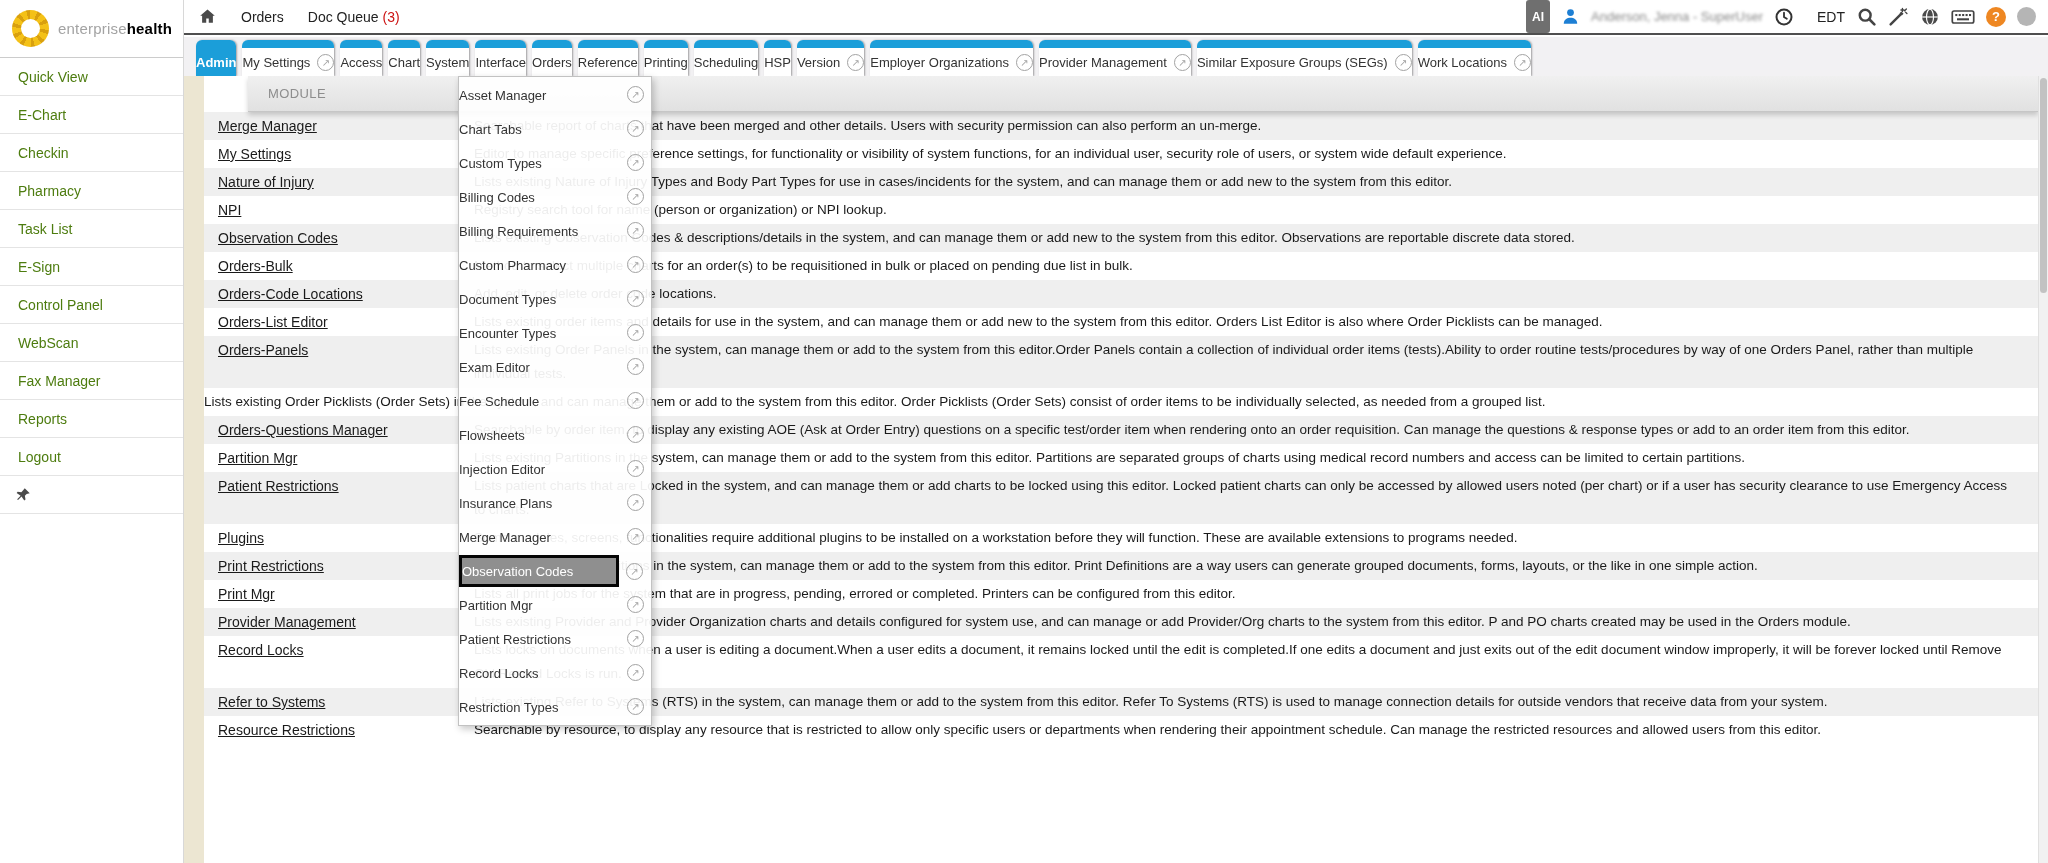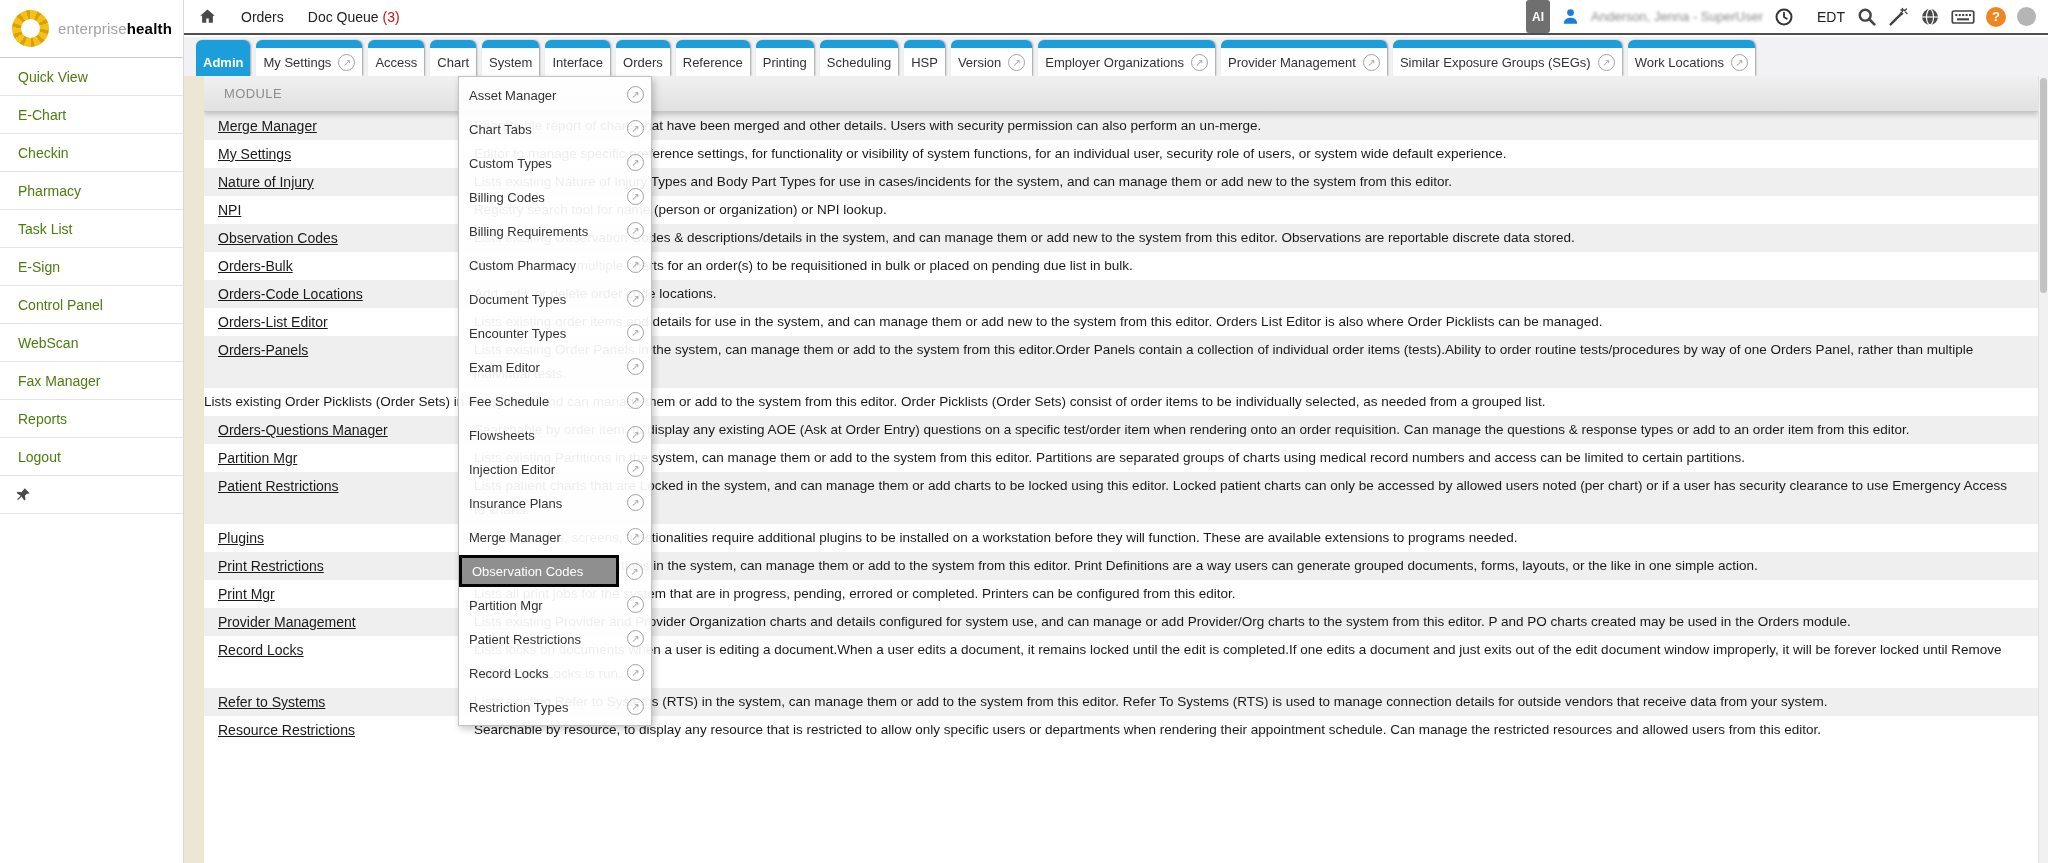--- a/index.html
+++ b/index.html
@@ -42,49 +42,49 @@
   .gray-dot { width:19px; height:19px; border-radius:50%; background:#b5b5b5; }
   .tb-icon { display:flex; align-items:center; }
 
   
   .tabsbar { position:absolute; left:184px; top:37px; right:0; height:39px; background:#f2f1f3;
              display:flex; align-items:flex-end; padding-left:12px; gap:6px; z-index:4; overflow:hidden; }
   .tab { flex:0 0 auto; border-radius:6px 6px 0 0; overflow:hidden;
          box-shadow:1px 0 2px rgba(0,0,0,.35); cursor:pointer; }
   .tab-cap { height:8px; background:#1b9ed9; }
   .tab-body { height:28px; background:#fff; display:flex; align-items:center; gap:7px;
-              padding:0 7px; font-size:13px; color:#333; white-space:nowrap; }
+              padding:0 0; font-size:13px; color:#333; white-space:nowrap; }
   .tab.active .tab-body { background:#1b9ed9; color:#fff; font-weight:bold; }
 
   .circle-arrow { width:17px; height:17px; border:1px solid #a2a2a2; border-radius:50%;
                   color:#a2a2a2; font-size:10px; line-height:15px; text-align:center;
                   flex:0 0 auto; background:transparent; }
   .circle-arrow::before { content:"\2197"; }
 
   
   .content { position:absolute; left:184px; top:76px; right:0; bottom:0; background:#ece6d2; }
   .module-table { position:absolute; left:20px; top:0; right:10px; bottom:0; background:#fff;
                   overflow:hidden; }
   .table-header { height:36px; line-height:36px; background:linear-gradient(#f0f0f0,#e1e1e1);
                   border-bottom:1px solid #c6c6c6; box-shadow:0 3px 5px rgba(0,0,0,.18);
                   position:relative; z-index:1; color:#8d8d8d; font-size:13px; padding-left:20px;
-                  letter-spacing:.4px; }
+                  letter-spacing:.4px;margin-left:44px; }
   .mod-rows { position:relative; }
   .mod-row { display:flex; background:#fff; }
   .mod-row:nth-child(odd) { background:#efefef; }
   .mod-link-cell { flex:0 0 270px; padding:2px 10px 2px 14px; line-height:24px; }
   .mod-link { font-size:14px; color:#1a1a1a; text-decoration:underline; cursor:pointer; }
   .mod-desc-cell { flex:1; padding:2px 26px 2px 0; font-size:13.5px; color:#1a1a1a; line-height:24px; }
 
   
   .dropdown { position:absolute; left:458px; top:76px; width:194px;
               background:rgba(255,255,255,0.92); border:1px solid #c2c2c2;
               box-shadow:2px 3px 7px rgba(0,0,0,.22); z-index:10; padding:1px 0; }
   .menu-item { position:relative; height:34px; display:flex; align-items:center;
-               padding-left:10px; font-size:13px; color:#333; cursor:pointer; }
+               font-size:13px; color:#333; cursor:pointer; }
   .menu-item .circle-arrow { position:absolute; right:7px; top:8px; }
   .menu-item.highlighted { background:#8f8f8f; border:3px solid #050505; color:#fff;
                            width:calc(100% - 32px); height:32px; margin:1px 0; }
   .menu-item.highlighted .circle-arrow { right:-27px; top:5px; }
 
   
   .scrollbar { position:absolute; right:0; top:76px; bottom:0; width:10px; background:#f1f1f1;
                border-left:1px solid #e0e0e0; z-index:7; }
   .scroll-thumb { position:absolute; left:1px; right:1px; top:2px; height:215px;
                   background:#c2c2c2; border-radius:4px; }

